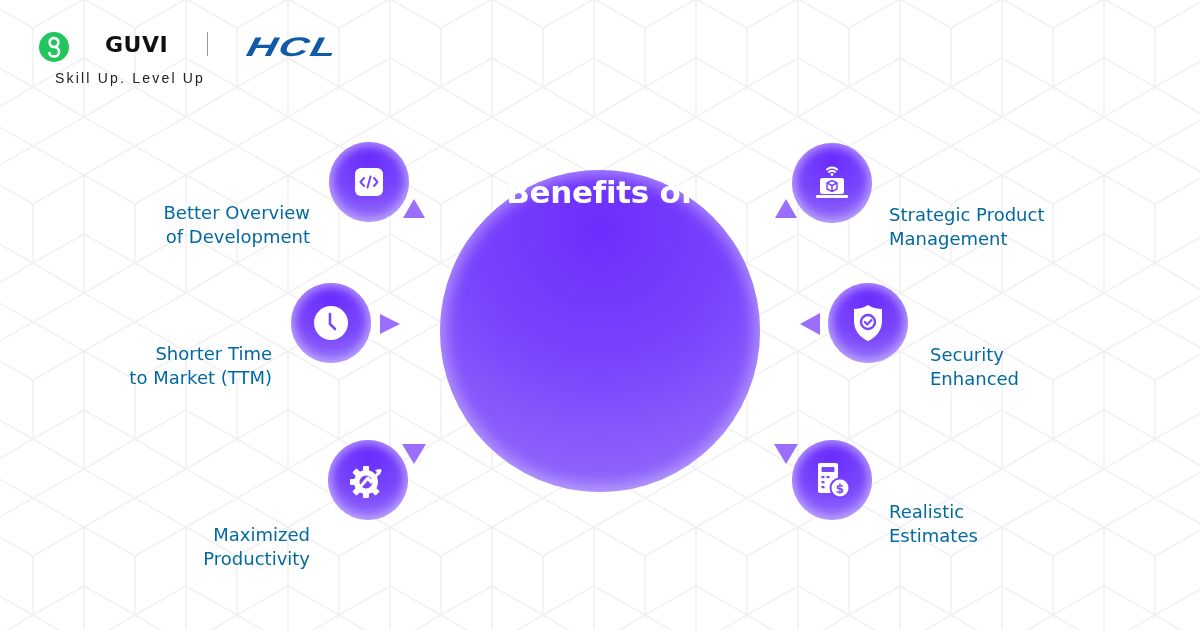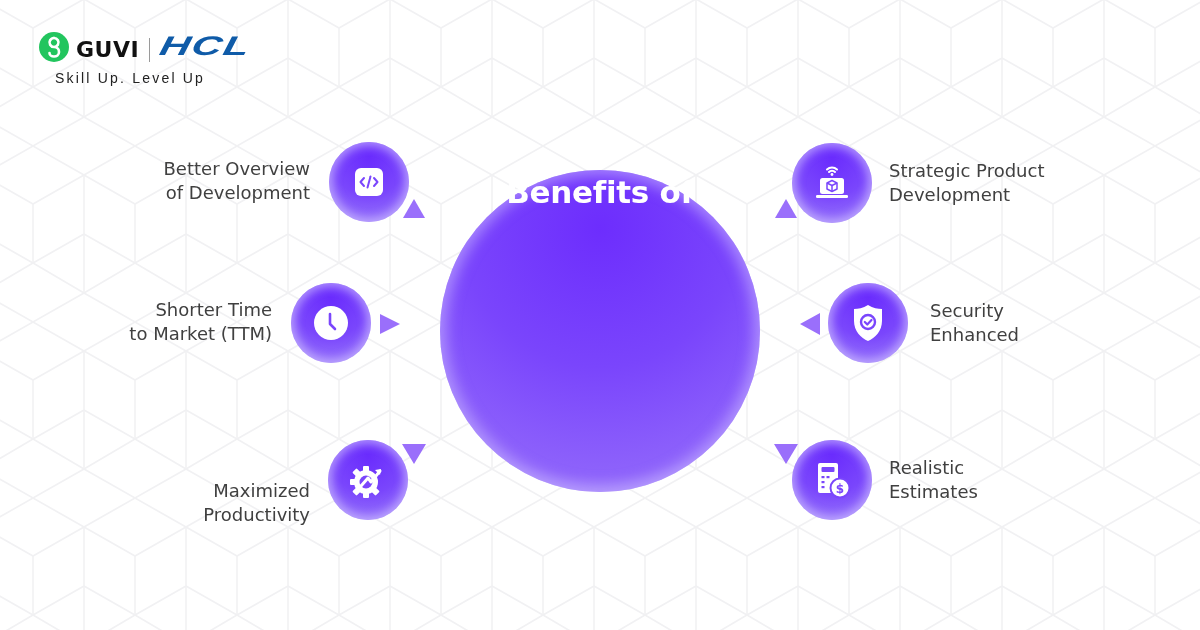--- a/index.html
+++ b/index.html
@@ -3,21 +3,21 @@
 <meta charset="utf-8">
 <style>
   * { box-sizing: border-box; margin: 0; padding: 0; }
   html, body { width: 1200px; height: 630px; overflow: hidden; background: #ffffff; }
   body { position: relative; font-family: "Liberation Sans", "DejaVu Sans", sans-serif; color: #111111; }
 
   .bg-pattern { position: absolute; left: 0; top: 0; width: 1200px; height: 630px; z-index: 0; }
 
   
   .logo { position: absolute; left: 39px; top: 32px; z-index: 2; }
-  .logo-row { display: flex; align-items: flex-end; height: 30px; }
+  .logo-row { display: flex; align-items: flex-start; height: 30px; gap: 29px; }
   .guvi-mark { width: 30px; height: 30px; border-radius: 50%; background: #22c55e; display: flex; align-items: center; justify-content: center; }
   .guvi-text { font-family: "DejaVu Sans", sans-serif; font-size: 22px; font-weight: bold; color: #111; margin-left: 7px; letter-spacing: 0.5px; }
   .logo-sep { width: 1px; height: 24px; background: #9a9a9a; margin: 0 10px 0 10px; }
   .hcl-text { font-family: "Liberation Sans", sans-serif; font-style: italic; font-weight: bold; font-size: 27px; color: #0f5ba8; letter-spacing: 1px; transform: skewX(-12deg) scaleX(1.55); transform-origin: left center; display: inline-block; }
   .tagline { font-size: 14px; letter-spacing: 2.2px; color: #222; margin-top: 8px; margin-left: 16px; }
 
   
   .hub {
     position: absolute; left: 440px; top: 170px; width: 320px; height: 322px; border-radius: 50%;
     background: radial-gradient(circle at 50% 18%, #6d2dfd 0%, #7a45fc 45%, #8e63fb 80%, #a98cfb 95%, #c9b8fd 100%);
@@ -29,21 +29,21 @@
   
   .node {
     position: absolute; width: 80px; height: 80px; border-radius: 50%;
     background: radial-gradient(circle at 50% 20%, #6a2cfd 0%, #7a46fc 50%, #9774fb 85%, #c2b1fd 100%);
     box-shadow: inset 0 0 8px 4px rgba(210,195,255,0.6);
     display: flex; align-items: center; justify-content: center; z-index: 2;
   }
   .node svg { display: block; }
 
   .label {
-    position: absolute; font-family: "DejaVu Sans", sans-serif; font-size: 18px; line-height: 24px; color: #404040; z-index: 2; white-space: nowrap;
+    position: absolute; font-family: "DejaVu Sans", sans-serif; font-size: 18px; line-height: 24px; color: #0369a1; z-index: 2; white-space: nowrap; margin-top: 44px;
   }
   .label.right { text-align: right; }
   .label.left { text-align: left; }
   .label span { display: block; }
 
   .tri { position: absolute; width: 0; height: 0; z-index: 2; }
   .tri-up { border-left: 11px solid transparent; border-right: 11px solid transparent; border-bottom: 19px solid #9a6ffb; }
   .tri-down { border-left: 12px solid transparent; border-right: 12px solid transparent; border-top: 20px solid #9a6ffb; }
   .tri-right { border-top: 10px solid transparent; border-bottom: 10px solid transparent; border-left: 20px solid #9a6ffb; }
   .tri-left { border-top: 11px solid transparent; border-bottom: 11px solid transparent; border-right: 20px solid #9a6ffb; }
@@ -134,21 +134,21 @@
     </g>
     <circle cx="17" cy="21" r="6.5" fill="#7a46fc"></circle>
     <path d="M12 25 L19 17 L22 21 L31 10" fill="none" stroke="#ffffff" stroke-width="3" stroke-linecap="round" stroke-linejoin="round"></path>
     <path d="M26 9 L32 8 L31 14 Z" fill="#ffffff"></path>
   </svg>
 </div>
 <div class="tri tri-down" style="left:402px; top:444px;"></div>
 
 <div class="label left" style="left:889px; top:159px; width:220px;">
   <span>Strategic Product</span>
-  <span>Development</span>
+  <span>Management</span>
 </div>
 <div class="node" style="left:792px; top:143px;">
   <svg width="40" height="40" viewBox="0 0 40 40">
     <g fill="none" stroke="#ffffff" stroke-linecap="round" stroke-width="2">
       <path d="M15 6.5 a7 7 0 0 1 10 0"></path>
       <path d="M17 9 a4 4 0 0 1 6 0"></path>
     </g>
     <circle cx="20" cy="11.5" r="1.4" fill="#ffffff"></circle>
     <rect x="8" y="15" width="24" height="16" rx="2.5" fill="#ffffff"></rect>
     <rect x="4" y="32" width="32" height="3" rx="1.2" fill="#ffffff"></rect>

